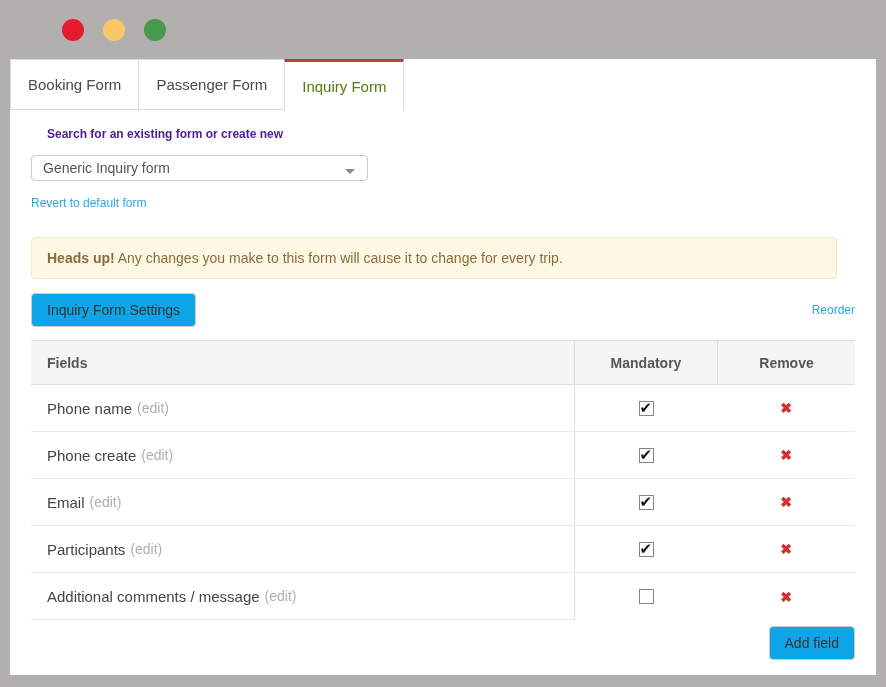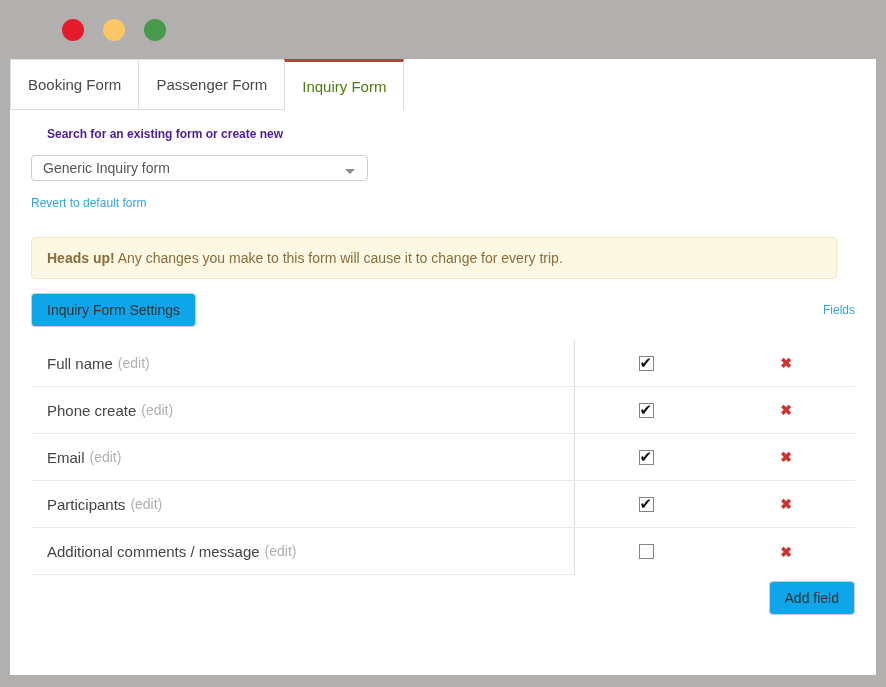--- a/index.html
+++ b/index.html
@@ -98,28 +98,33 @@
     </div>
 
     <a class="link revert">Revert to default form</a>
 
     <div class="alert">
       <b>Heads up!</b><span>Any changes you make to this form will cause it to change for every trip.</span>
     </div>
 
     <div class="toolbar">
       <button class="btn">Inquiry Form Settings</button>
-      <a class="link">Fields</a>
+      <a class="link">Reorder</a>
     </div>
 
     <div class="tbl">
+      <div class="tr head">
+        <div class="cell fields">Fields</div>
+        <div class="cell mand">Mandatory</div>
+        <div class="cell rem">Remove</div>
+      </div>
 
       <div class="tr body sep">
         <div class="cell fields">
-          <span class="fieldname">Full name</span>
+          <span class="fieldname">Phone name</span>
           <span class="edit-note link">(edit)</span>
         </div>
         <div class="cell mand">
             <span class="checkbox checked"></span>
           </div>
         <div class="cell rem">
             <span class="remove-x">✖</span>
           </div>
       </div>
 

